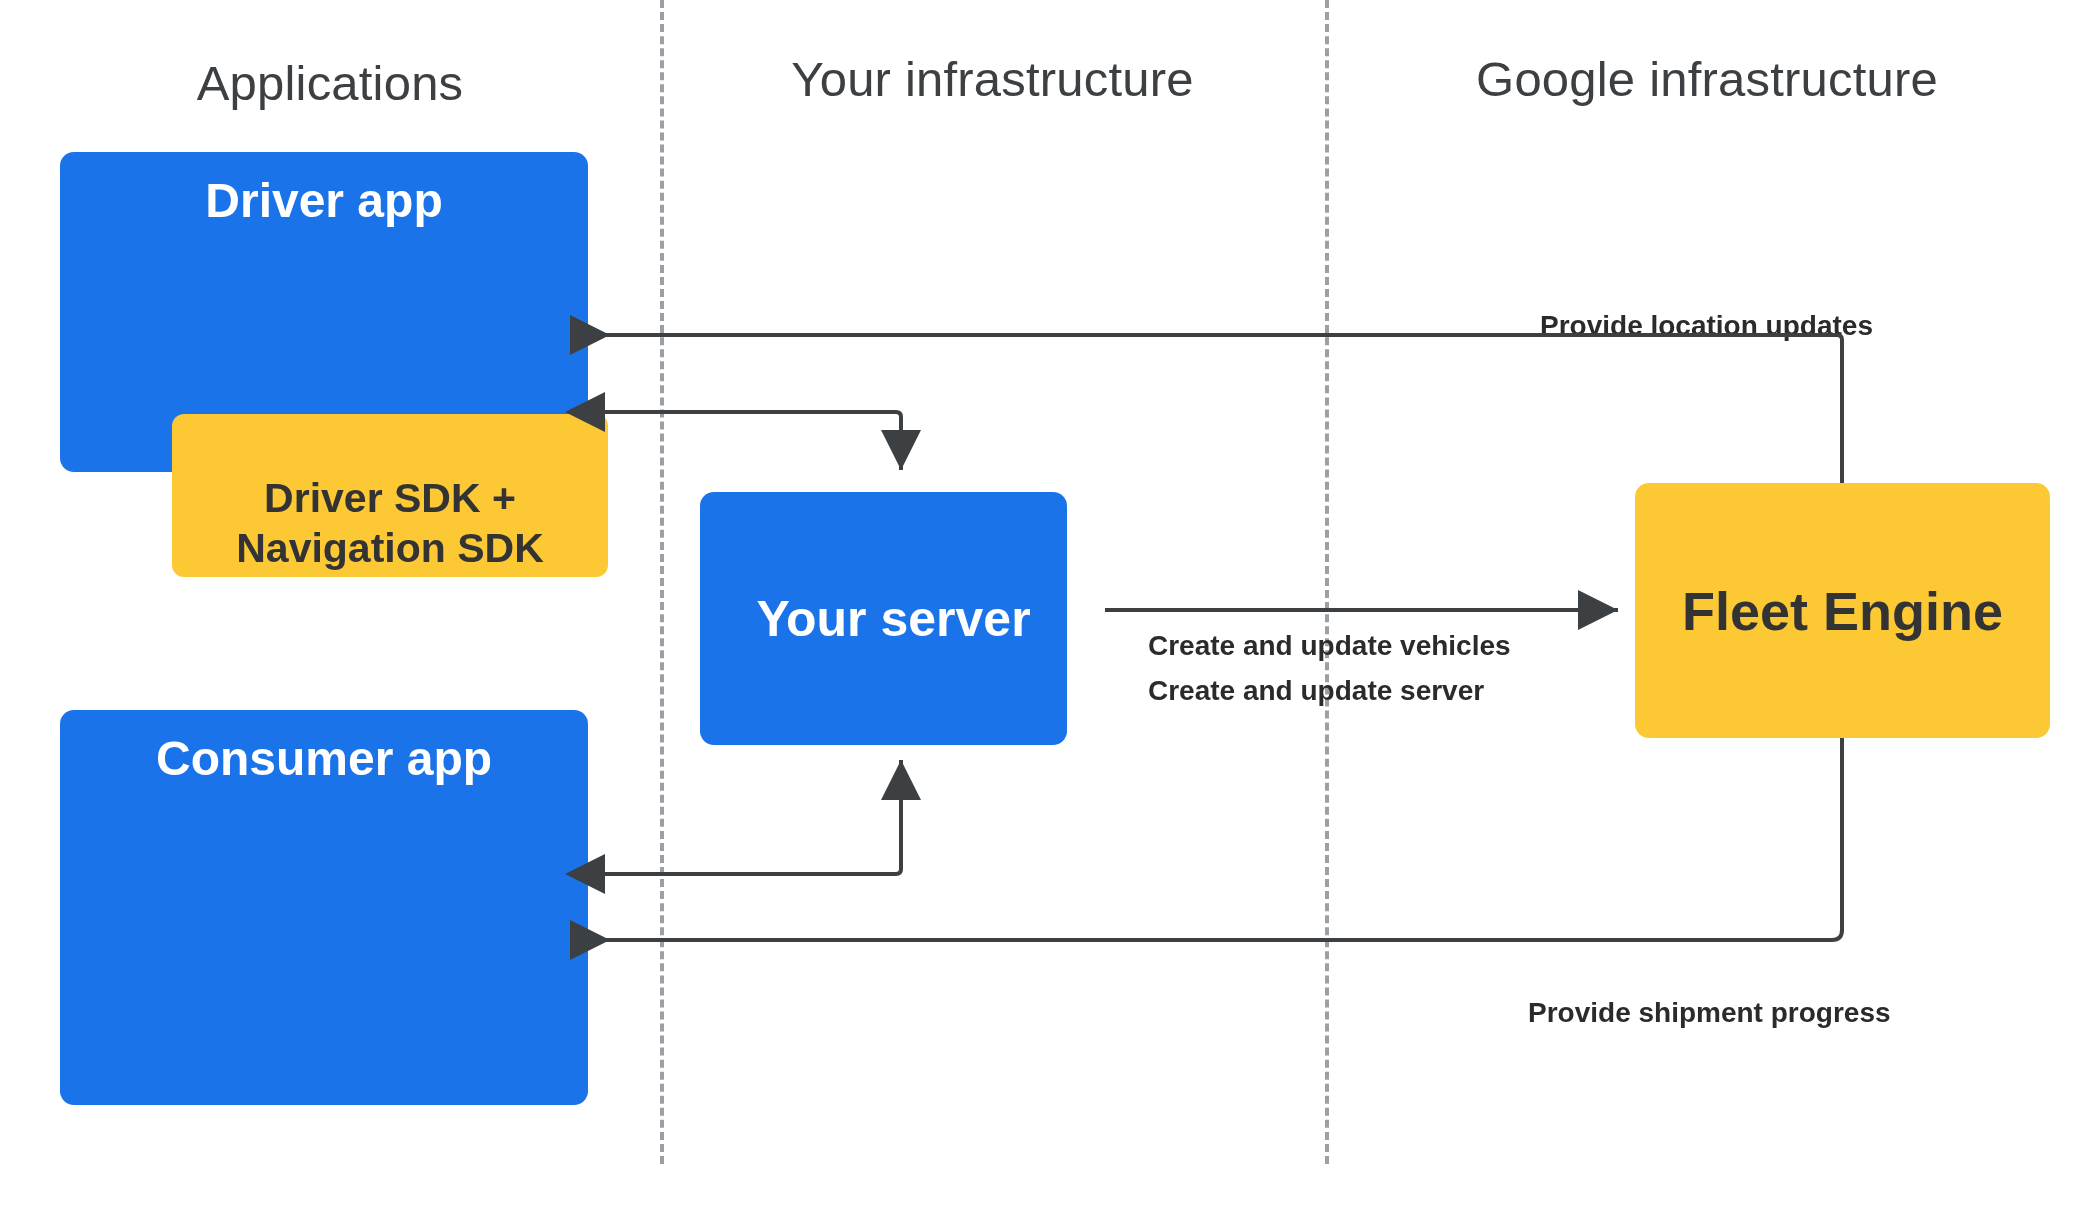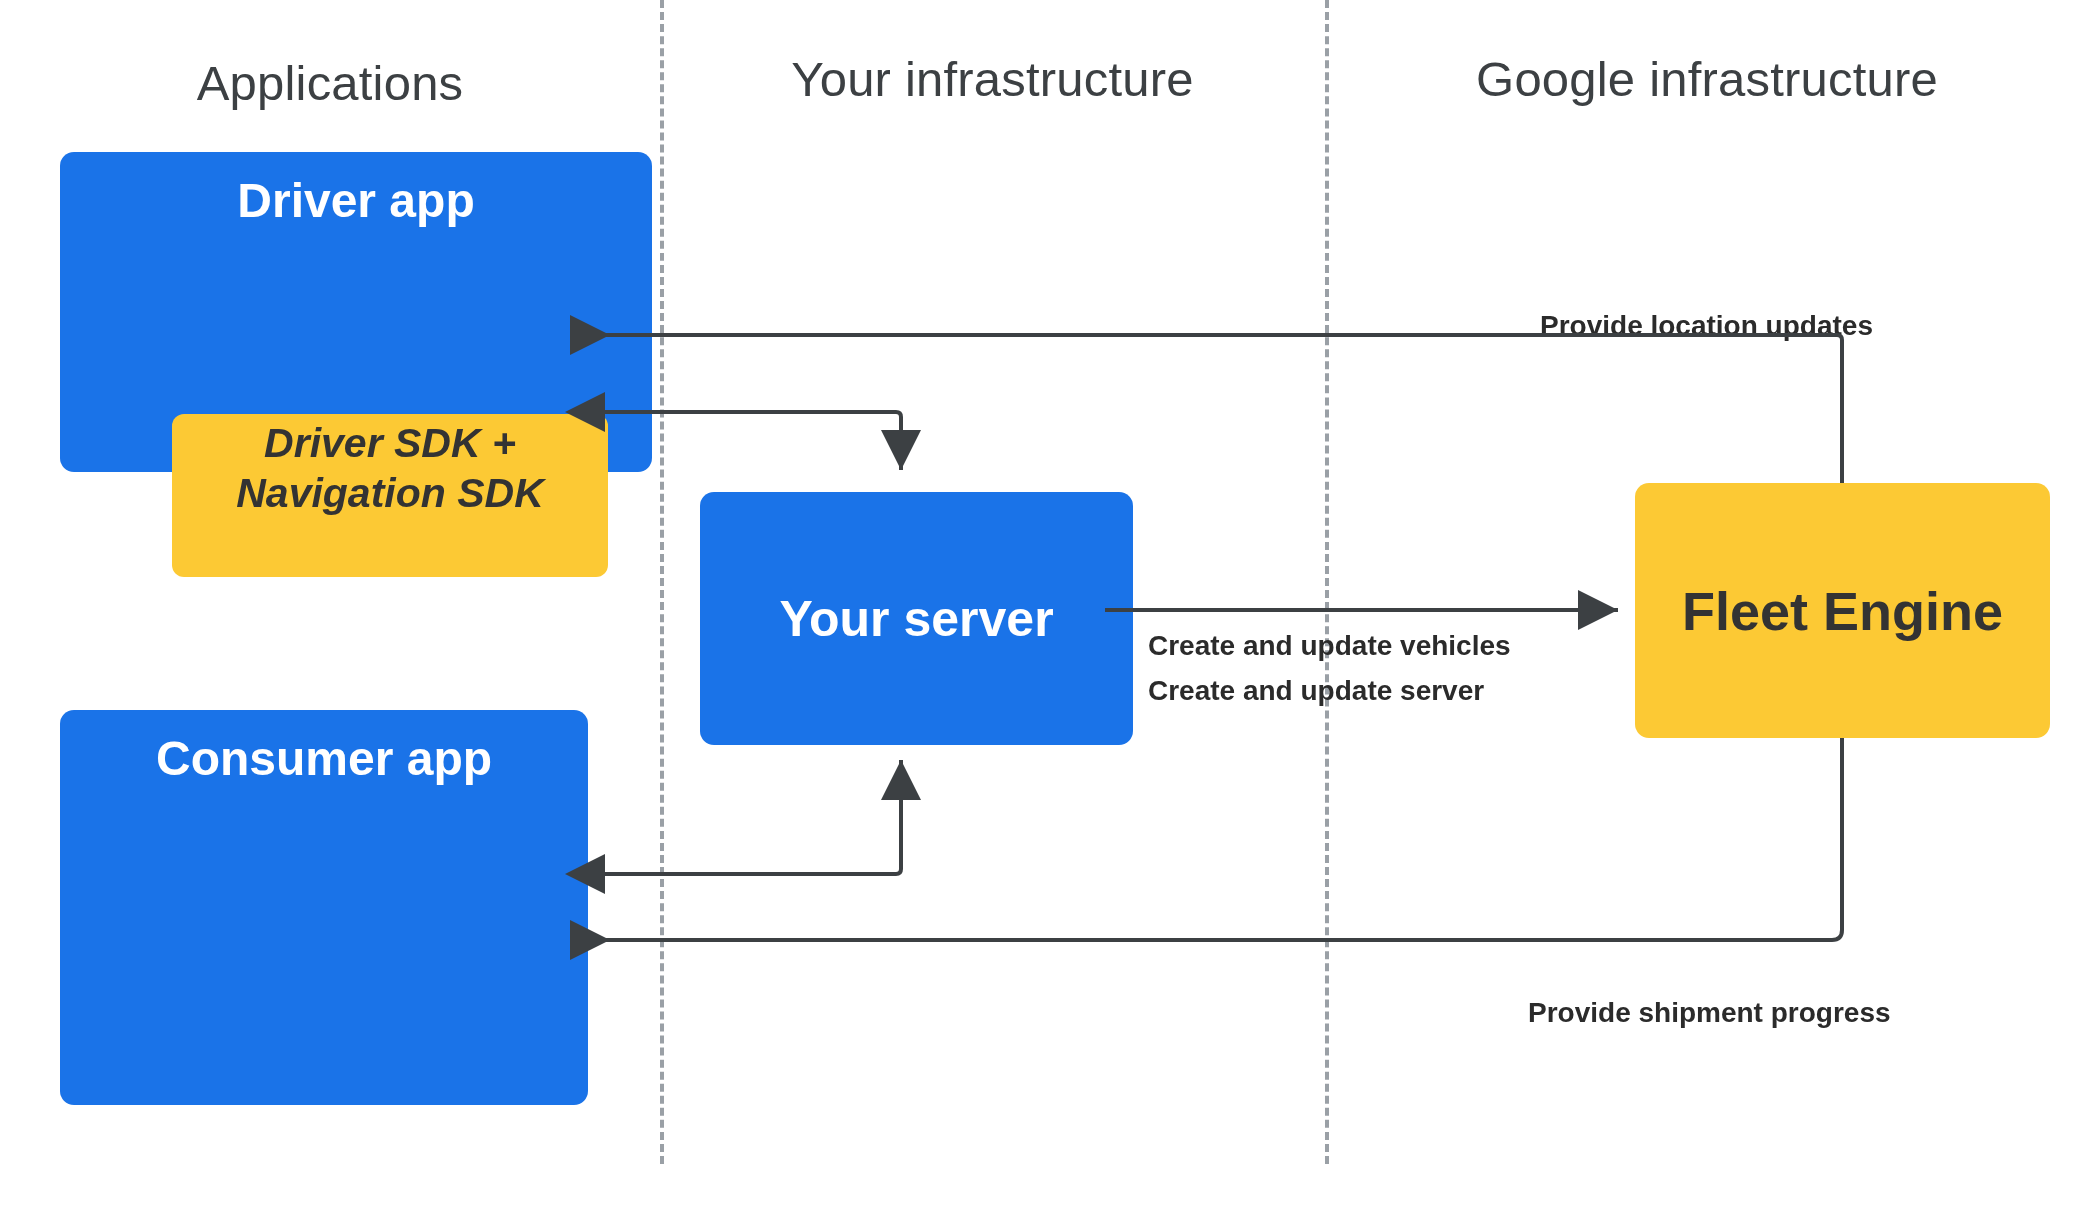--- a/index.html
+++ b/index.html
@@ -61,49 +61,49 @@
     white-space: nowrap;
   }
 
   
   .sdk-box {
     position: absolute;
     background: #fbc02d;
     background: #fcc934;
     border-radius: 12px;
     display: flex;
-    align-items: flex-start;
+    align-items: flex-end;
     justify-content: center;
     text-align: center;
     color: #333333;
     font-weight: bold;
     line-height: 1.22;
     box-sizing: border-box;
     padding: 4px 8px;
-    font-style: italic;
   }
 
   
-  #driver-app   { left: 60px;  top: 152px; width: 592px; height: 320px; }
+  #driver-app   { left: 60px;  top: 152px; width: 528px; height: 320px; }
   #driver-app-title { top: 24px; }
   #driver-sdk   { left: 112px; top: 262px; width: 436px; height: 163px; font-size: 41px; }
 
   
   #consumer-app { left: 60px;  top: 710px; width: 528px; height: 395px; }
   #consumer-app-title { top: 24px; }
 
   
   #your-server {
     position: absolute;
-    left: 700px; top: 492px; width: 433px; height: 253px;
+    left: 700px; top: 492px; width: 347px; height: 253px;
     background: #1a73e8;
     border-radius: 14px;
     display: flex; align-items: center; justify-content: center;
     color: #ffffff; font-weight: bold; font-size: 50px;
     white-space: nowrap;
+    padding-left: 20px;
   }
 
   
   #fleet-engine {
     position: absolute;
     left: 1635px; top: 483px; width: 415px; height: 255px;
     background: #fcc934;
     border-radius: 14px;
     display: flex; align-items: center; justify-content: center;
     color: #333333; font-weight: bold; font-size: 54px;

